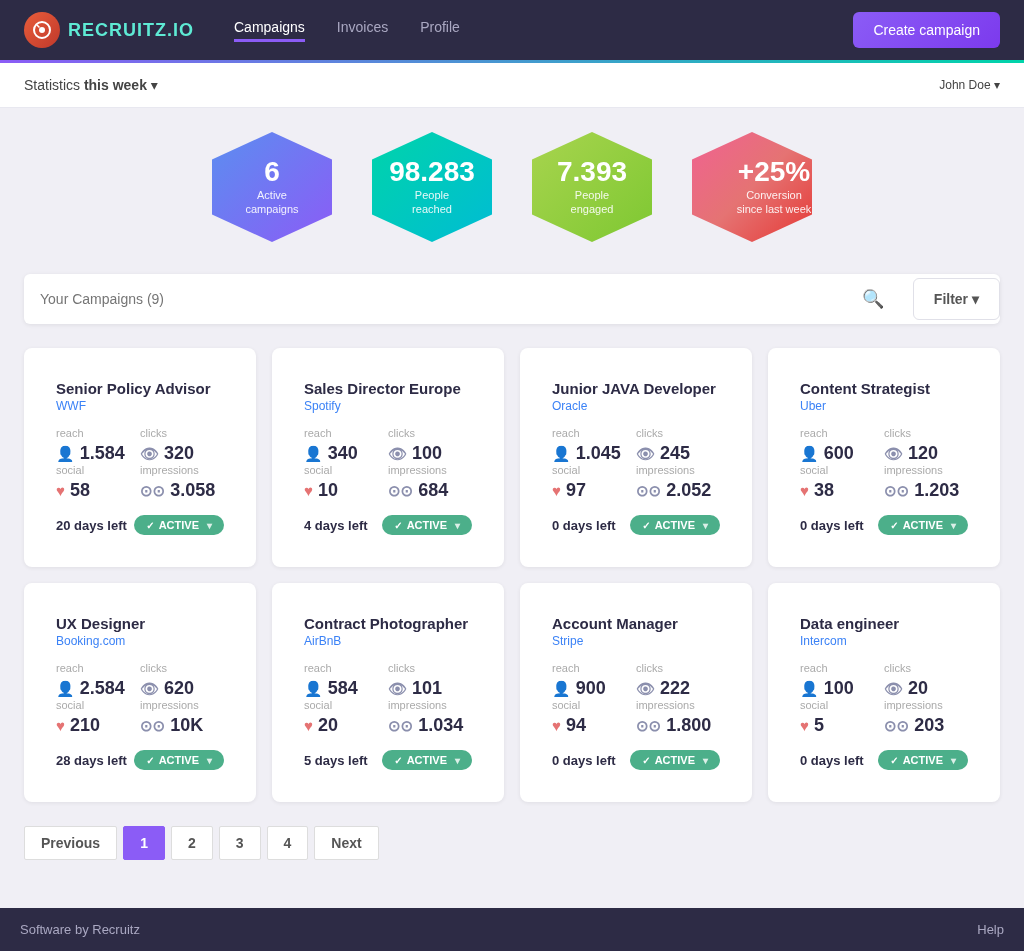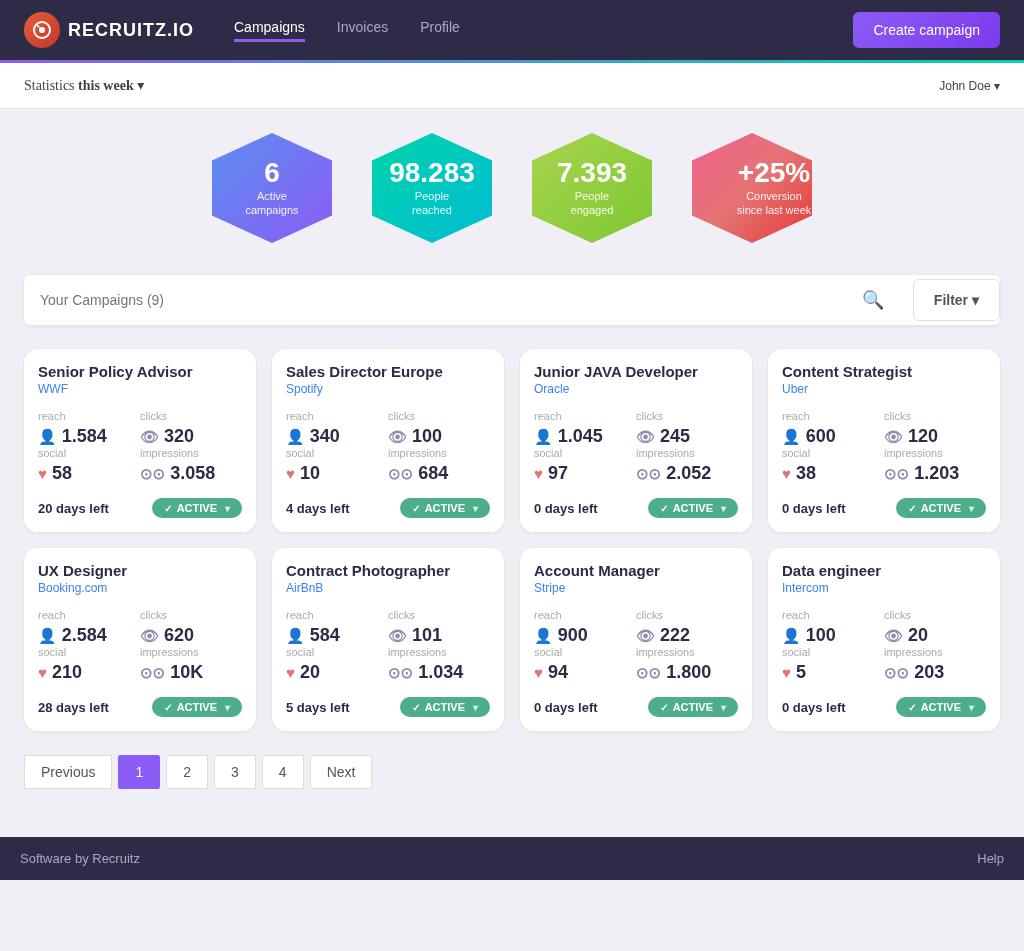--- a/index.html
+++ b/index.html
@@ -20,21 +20,21 @@
       gap: 8px;
       margin-right: 40px;
     }
     .logo-icon {
       width: 36px; height: 36px;
       background: linear-gradient(135deg, #e85d3a, #c0392b);
       border-radius: 50%;
       display: flex; align-items: center; justify-content: center;
       color: white; font-weight: bold; font-size: 14px;
     }
-    .logo-text { color: #ffffff; font-size: 18px; font-weight: 600; letter-spacing: 1px; }
+    .logo-text { color: #5eead4; font-size: 18px; font-weight: 600; letter-spacing: 1px; }
     .nav-links { display: flex; gap: 32px; flex: 1; }
     .nav-link {
       color: #aaa8c2;
       text-decoration: none;
       font-size: 14px;
       padding-bottom: 4px;
       cursor: pointer;
     }
     .nav-link.active {
       color: white;
@@ -53,21 +53,21 @@
 
     
     .subheader {
       background: white;
       display: flex;
       align-items: center;
       justify-content: space-between;
       padding: 14px 24px;
       border-bottom: 1px solid #e8e8f0;
     }
-    .stats-title { font-size: 14px; color: #444; font-family: Liberation Serif, serif; }
+    .stats-title { font-size: 14px; color: #444; }
     .stats-title span { font-weight: 700; }
     .user-name { font-size: 12px; color: #444; cursor: pointer; }
 
     
     .main { padding: 24px; }
 
     
     .hex-stats {
       display: flex;
       gap: 40px;
@@ -142,22 +142,22 @@
 
     
     .campaigns-grid {
       display: grid;
       grid-template-columns: repeat(4, 1fr);
       gap: 16px;
       margin-bottom: 24px;
     }
     .campaign-card {
       background: white;
-      border-radius: 14px;
-      padding: 14px;
+      border-radius: 8px;
+      padding: 32px;
       box-shadow: 0 1px 4px rgba(0,0,0,0.07);
     }
     .campaign-title { font-size: 15px; font-weight: 700; color: #2d2b45; margin-bottom: 2px; }
     .campaign-company { font-size: 12px; color: #3b82f6; margin-bottom: 14px; }
     .stats-grid {
       display: grid;
       grid-template-columns: 1fr 1fr;
       margin-bottom: 14px;
     }
     .stat-box {}
@@ -204,20 +204,21 @@
       margin-bottom: 24px;
     }
     .page-btn {
       border: 1px solid #ddd;
       background: white;
       border-radius: 2px;
       padding: 8px 16px;
       font-size: 14px;
       cursor: pointer;
       color: #555;
+      font-weight: bold;
     }
     .page-btn.active {
       background: #8b5cf6;
       color: white;
       border-color: #8b5cf6;
     }
     .page-btn.nav-prev, .page-btn.nav-next {
       padding: 8px 16px;
     }
 

